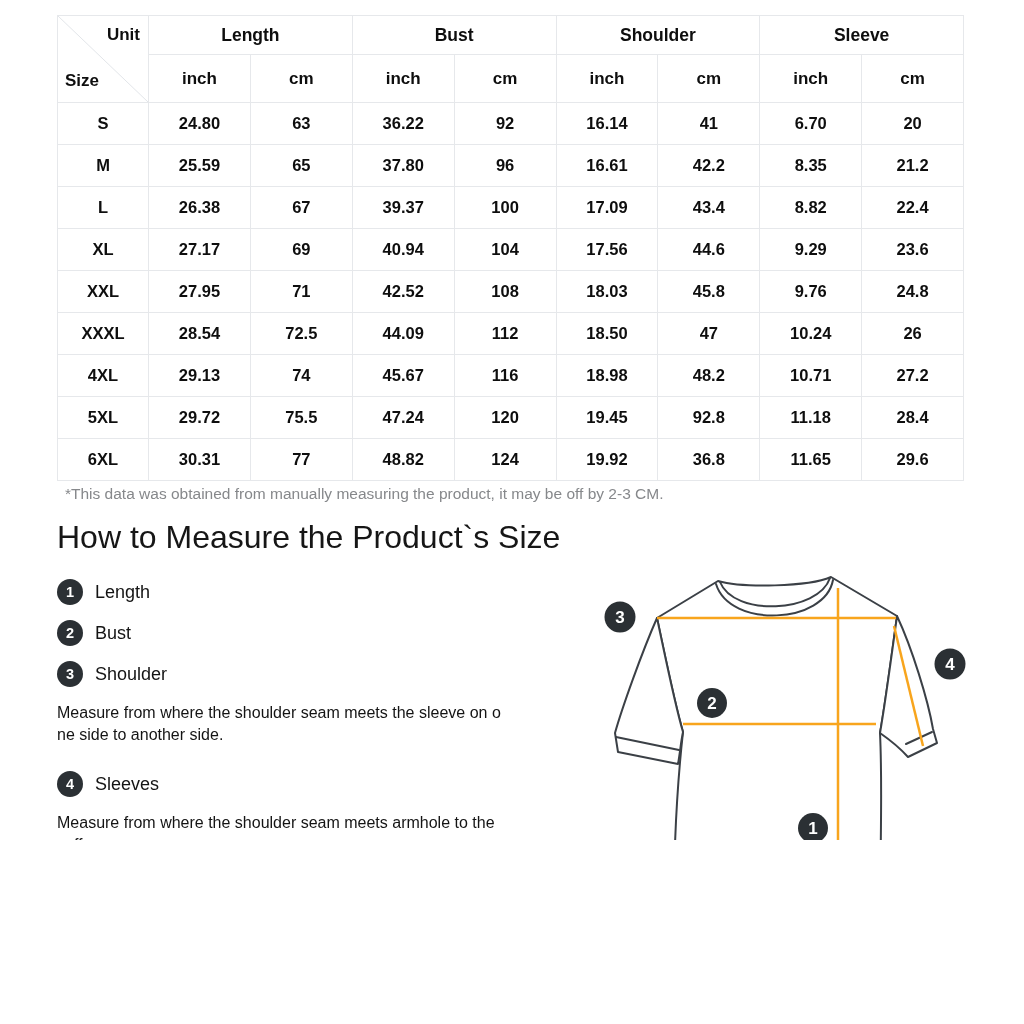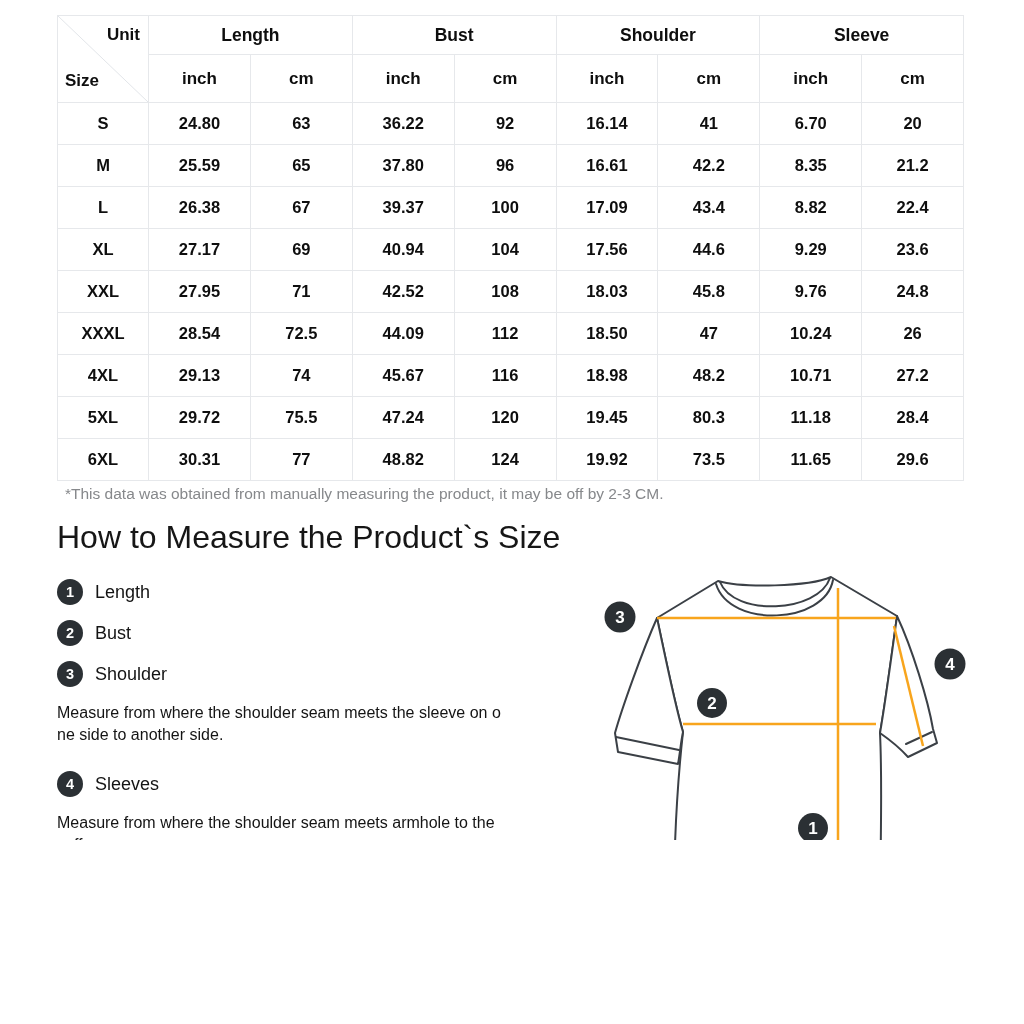--- a/index.html
+++ b/index.html
@@ -157,32 +157,32 @@
         <td>10.71</td>
         <td>27.2</td>
       </tr>
       <tr>
         <th>5XL</th>
         <td>29.72</td>
         <td>75.5</td>
         <td>47.24</td>
         <td>120</td>
         <td>19.45</td>
-        <td>80.3</td>
+        <td>92.8</td>
         <td>11.18</td>
         <td>28.4</td>
       </tr>
       <tr>
         <th>6XL</th>
         <td>30.31</td>
         <td>77</td>
         <td>48.82</td>
         <td>124</td>
         <td>19.92</td>
-        <td>73.5</td>
+        <td>36.8</td>
         <td>11.65</td>
         <td>29.6</td>
       </tr>
     </tbody>
   </table>
 
   <p class="footnote">*This data was obtained from manually measuring the product, it may be off by 2-3 CM.</p>
 
   <section class="howto">
     <h2>How to Measure the Product`s Size</h2>

